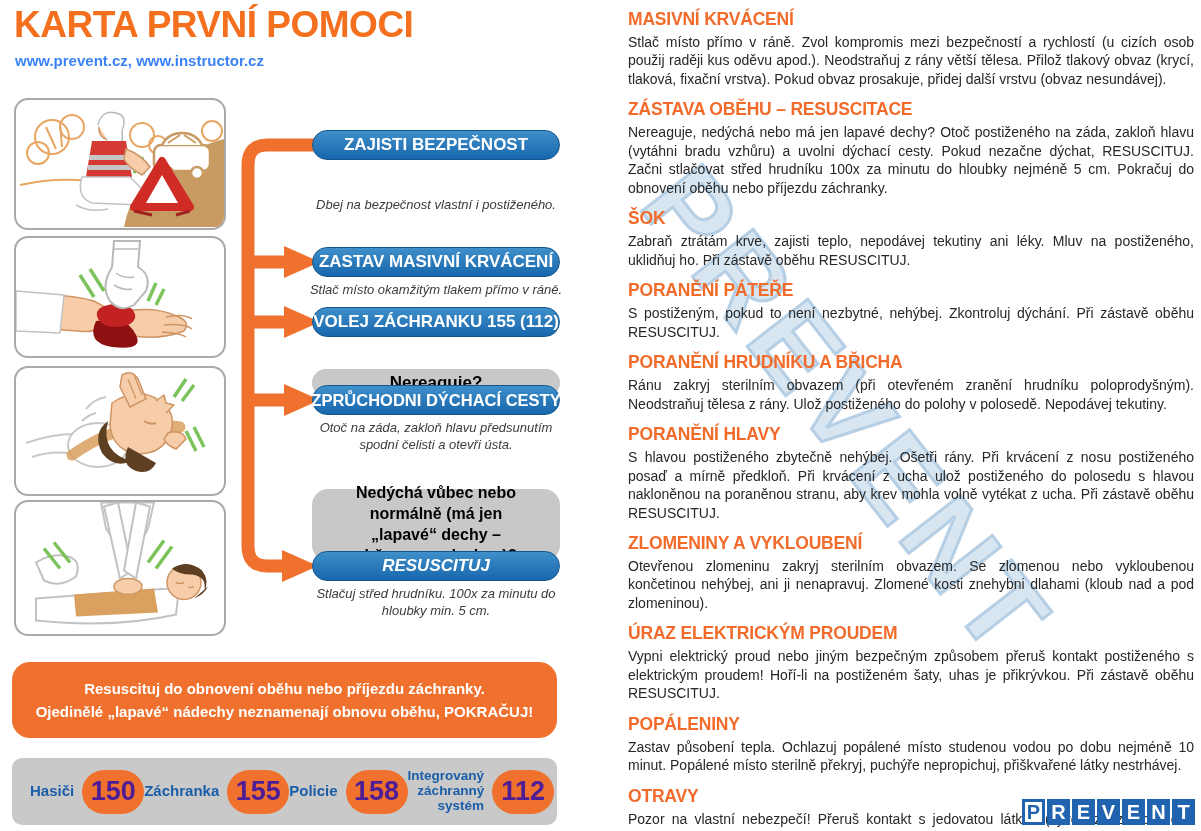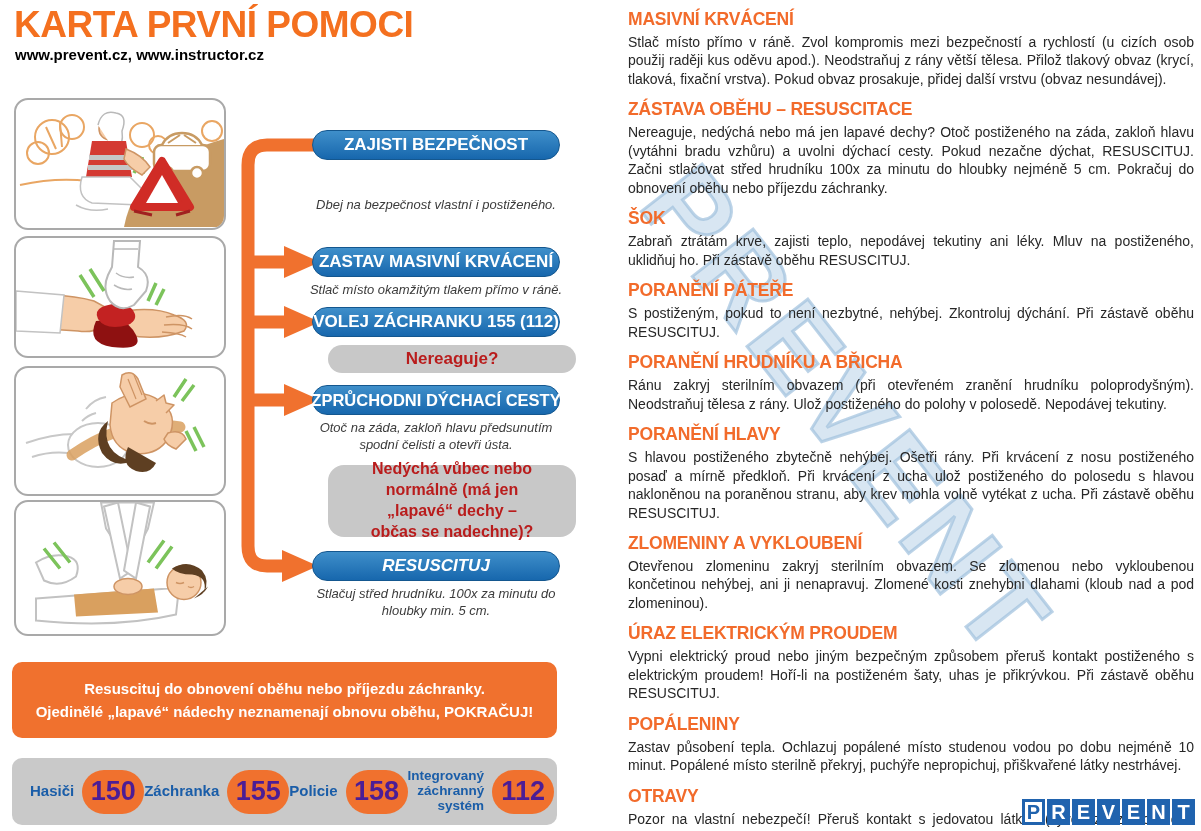--- a/index.html
+++ b/index.html
@@ -2,44 +2,44 @@
 <html><head>
 <meta charset="utf-8">
 <style>
   html,body{margin:0;padding:0;background:#ffffff;}
   .page{
     position:relative;width:1201px;height:831px;background:#fff;overflow:hidden;
     font-family:"Liberation Sans", sans-serif;color:#2a2a2a;
   }
   
   .title{position:absolute;left:14px;top:4px;font-size:37px;font-weight:800;color:#F4701F;letter-spacing:-0.5px;}
-  .subtitle{position:absolute;left:15px;top:46px;font-size:15px;font-weight:700;color:#000000;}
+  .subtitle{position:absolute;left:15px;top:52px;font-size:15px;font-weight:700;color:#3b82f6;}
   
   .panel{position:absolute;left:14px;width:208px;border:2px solid #a9a9a9;border-radius:14px;background:#fff;overflow:hidden;}
   .panel svg{display:block;width:100%;height:100%;}
   
   .connector{position:absolute;left:232px;top:125px;}
   .flow-btn{
     position:absolute;left:312px;width:248px;height:30px;border-radius:15px;
     background:linear-gradient(#3f8fca,#1767ad);border:1px solid #14578f;
     color:#fff;font-weight:700;font-size:17px;display:flex;align-items:center;justify-content:center;
     box-sizing:border-box;white-space:nowrap;
   }
   .flow-gray{
-    position:absolute;left:328px;width:248px;border-radius:15px;background:#c8c8c8;
-    color:#b91c1c;font-weight:700;font-size:16.5px;display:flex;align-items:center;justify-content:center;
-    text-align:center;box-sizing:border-box;
+    position:absolute;left:312px;width:248px;border-radius:15px;background:#c8c8c8;
+    color:#000000;font-weight:700;font-size:16.5px;display:flex;align-items:center;justify-content:center;
+    text-align:center;box-sizing:border-box;margin-top:24px;
   }
   .flow-caption{
     position:absolute;left:302px;width:268px;text-align:center;font-style:italic;
     font-size:13px;color:#3b3b3b;line-height:1.3;
   }
   
   .note{
-    position:absolute;left:12px;top:662px;width:545px;height:76px;border-radius:10px;background:#F0712E;
+    position:absolute;left:12px;top:662px;width:545px;height:76px;border-radius:18px;background:#F0712E;
     color:#fff;font-weight:700;font-size:15px;text-align:center;display:flex;flex-direction:column;
     justify-content:center;gap:3px;box-sizing:border-box;padding:0 14px;line-height:1.3;
   }
   
   .numbers{
     position:absolute;left:12px;top:758px;width:545px;height:67px;border-radius:10px;background:#c9c9c9;
     display:flex;align-items:center;box-sizing:border-box;padding:0 18px;justify-content:space-between;
   }
   .num-item{display:flex;align-items:center;gap:8px;}
   .num-label{color:#1a5da8;font-weight:700;font-size:15px;line-height:1.1;}

